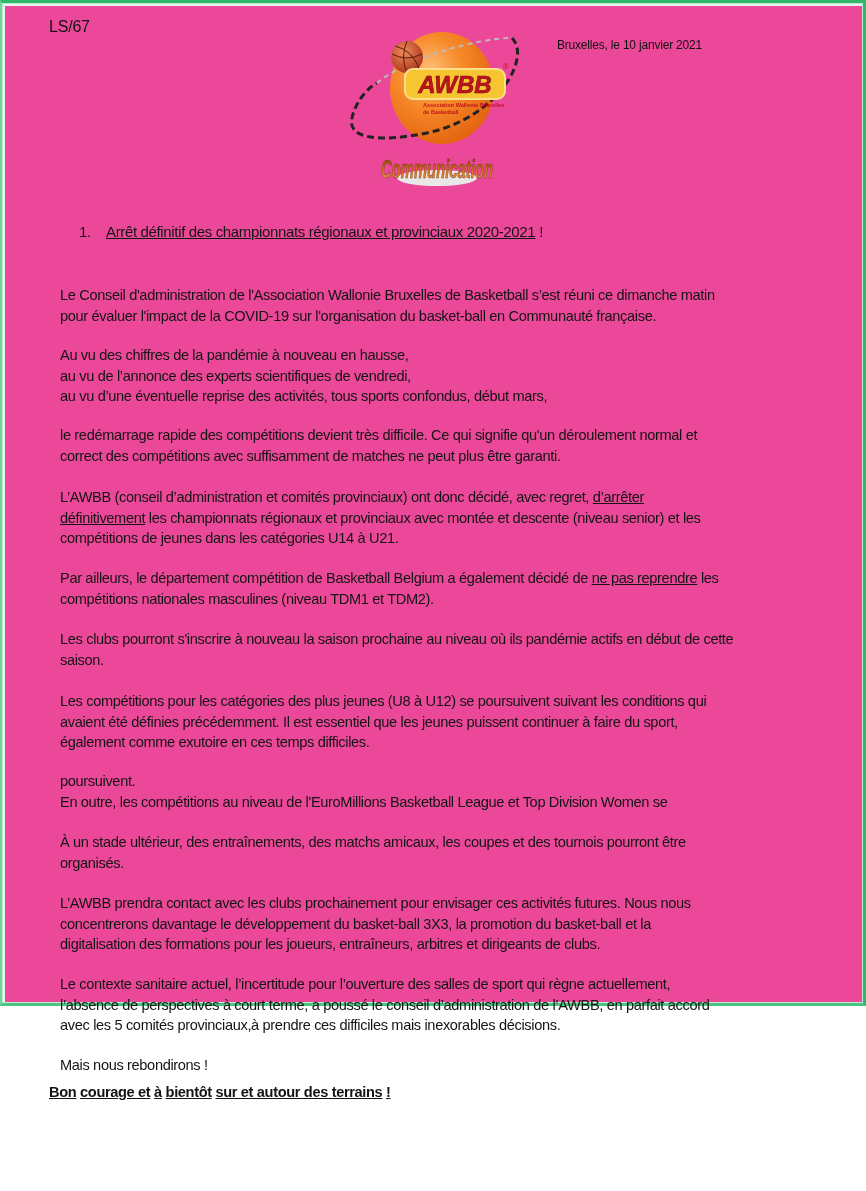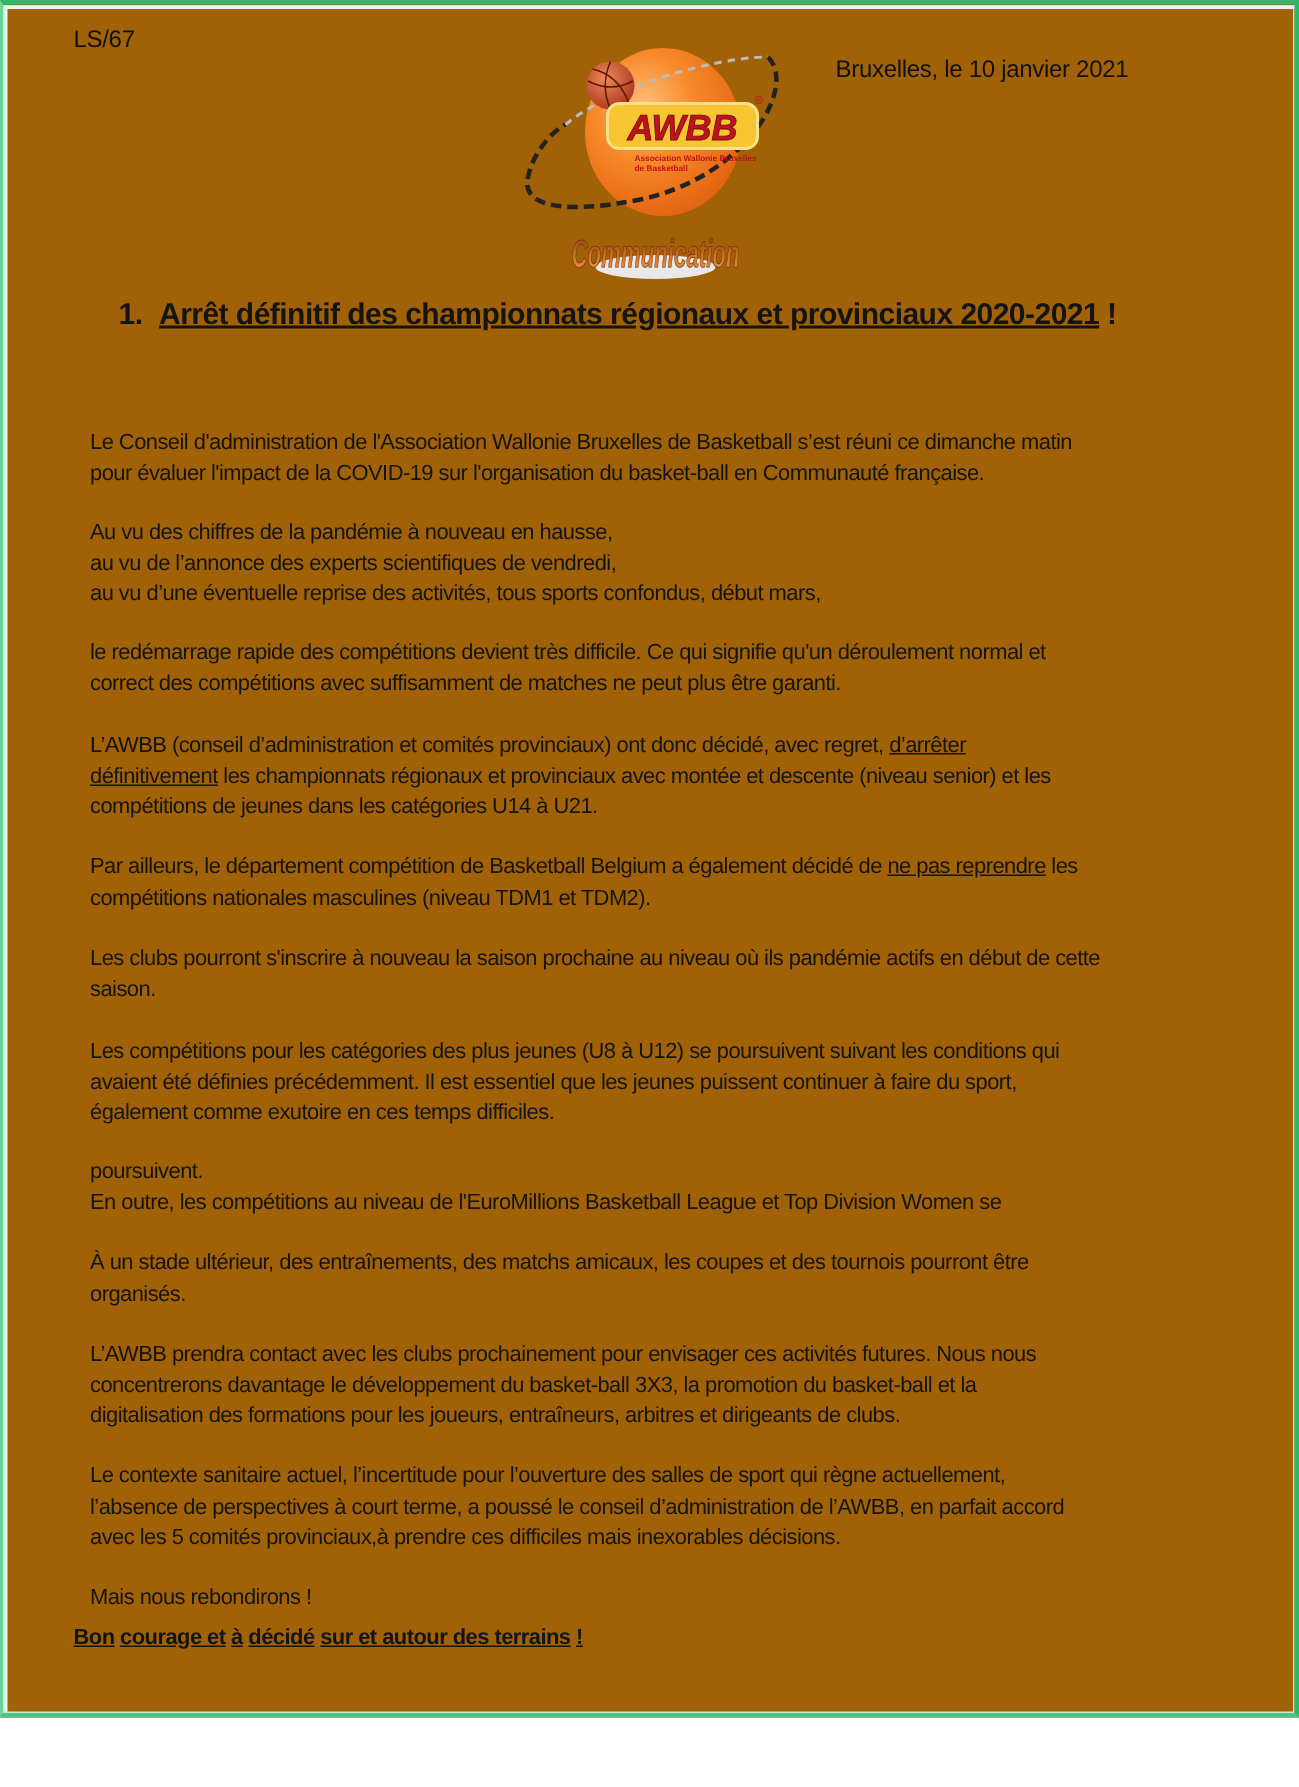--- a/index.html
+++ b/index.html
@@ -9,63 +9,63 @@
     }
     body {
       width: 866px;
       height: 1191px;
       position: relative;
       overflow: hidden;
     }
     .frame {
       position: absolute;
       left: 0; top: 0;
-      width: 866px; height: 1145px;
+      width: 866px; height: 1006px;
       box-sizing: border-box;
       border-top: 3px solid #2fb86a;
       border-left: 2px solid #6fd39a;
       border-right: 3px solid #2fb86a;
       border-bottom: 3px solid #4cc383;
       box-shadow: inset 0 0 0 1px #bfeed2, inset 2px 2px 0 1px #e4f7ec;
-      background: #a16207;
+      background: #ec4899;
     }
     .ref {
       position: absolute;
       left: 47px; top: 15px;
       font-family: "Liberation Sans", sans-serif;
       font-size: 16px;
       color: #111;
       letter-spacing: -0.2px;
     }
     .date {
       position: absolute;
       left: 555px; top: 35px;
       font-family: "Liberation Sans", sans-serif;
-      font-size: 16px;
+      font-size: 12px;
       color: #111;
       letter-spacing: -0.2px;
     }
     .logo {
       position: absolute;
       left: 335px; top: 25px;
       width: 200px;
       height: 160px;
     }
     .logo svg { display: block; }
     .doc {
       font-family: "Liberation Sans", sans-serif;
       font-size: 14.6px;
       color: #141414;
       letter-spacing: -0.35px;
     }
     .heading {
       position: absolute;
-      left: 77px; top: 196px;
-      font-weight: bold;
-      font-size: 20px;
+      left: 77px; top: 220px;
+      font-weight: normal;
+      font-size: 15px;
       white-space: nowrap;
     }
     .heading .num { display: inline-block; width: 27px; }
     .heading .u { text-decoration: underline; }
     .para {
       position: absolute;
       left: 47px;
       width: 780px;
       line-height: 20.5px;
       margin: 11px;
@@ -194,18 +194,18 @@
     </p>
 
     <p class="para" style="top:1041px">
       <span class="line">Mais nous rebondirons !</span>
     </p>
 
     <div class="closing">
       <span class="ul">Bon</span>
       <span class="ul">courage et</span>
       <span class="ul">à</span>
-      <span class="ul">décidé</span>
+      <span class="ul">bientôt</span>
       <span class="ul">sur et autour des terrains</span>
       <span class="ul">!</span>
     </div>
   </div>
 </div>
 
 </body></html>

